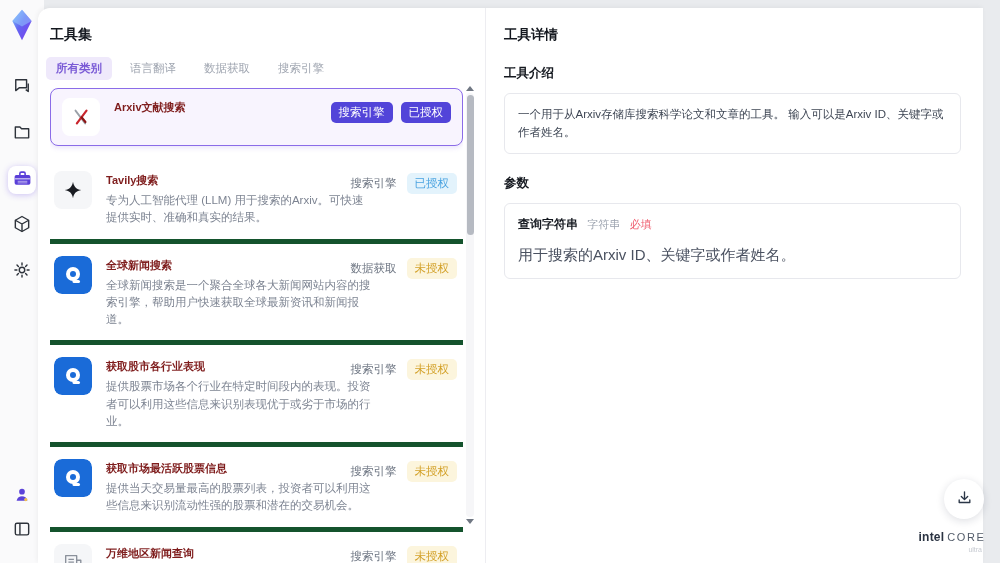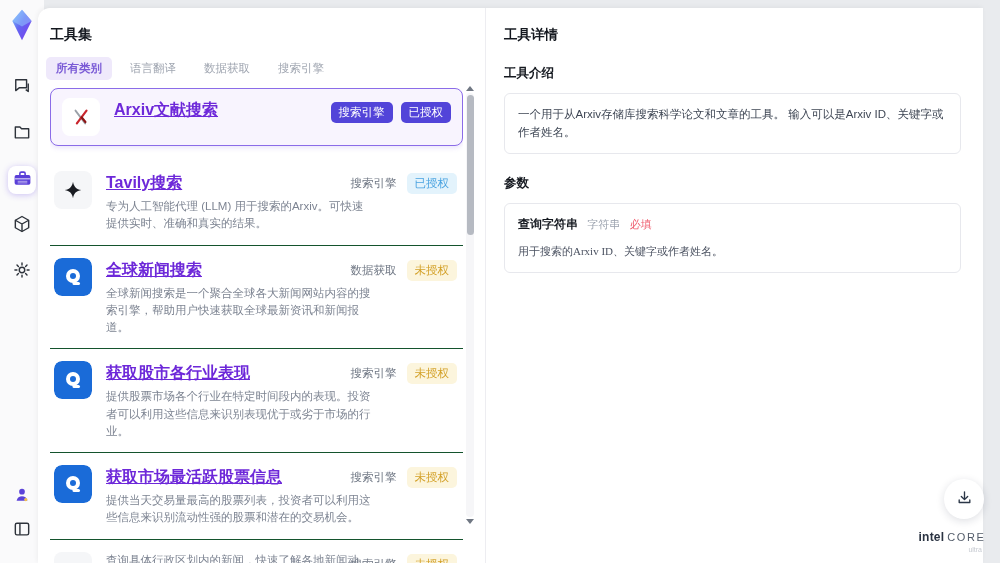--- a/index.html
+++ b/index.html
@@ -20,29 +20,29 @@
   
   .card{position:absolute;left:38px;top:8px;width:945px;height:555px;background:#fff;
     border-radius:12px 0 0 0;box-shadow:-1px -1px 5px rgba(0,0,0,.05);}
   
   .tools-pane{position:absolute;left:0;top:0;width:447px;height:100%;}
   .pane-title{margin:18px 0 0 12px;font-size:14px;font-weight:700;color:#14181f;}
   .tabs{display:flex;gap:8px;margin:13px 0 10px 8px;}
   .tab{font-size:11.5px;color:#a0a6b1;padding:4px 10px;border-radius:5px;cursor:pointer;white-space:nowrap;}
   .tab.active{background:#efe9fb;color:#7b5bd6;font-weight:700;}
   .tool-list{position:absolute;top:80px;left:12px;width:413px;bottom:0;overflow:hidden;}
-  .tool-row{position:relative;display:flex;gap:14px;padding:12px 4px;border-bottom:1px solid #14532d;cursor:pointer;background:#fff;}
+  .tool-row{position:relative;display:flex;gap:14px;padding:12px 4px;border-bottom:5px solid #14532d;cursor:pointer;background:#fff;}
   .tool-row.selected{border:1.5px solid #8b6ce8;background:#f8f4fe;border-radius:8px;
     padding:9px 11px;margin-bottom:13px;box-shadow:0 2px 5px rgba(115,76,230,.15);}
   .tool-icon{width:38px;height:38px;border-radius:8px;background:#f5f6f8;flex:none;
     display:flex;align-items:center;justify-content:center;overflow:hidden;}
   .tool-row.selected .tool-icon{background:#fff;}
   .tool-icon.full{background:transparent;}
   .tool-body{width:268px;}
-  .tool-name{font-size:16px;font-weight:700;color:#6d28d9;margin:2px 0 4px;text-decoration:underline;}
+  .tool-name{font-size:11px;font-weight:700;color:#7f1d1d;margin:2px 0 4px;}
   .tool-desc{font-size:11.5px;line-height:1.5;color:#7d8492;}
   .tool-badges{position:absolute;right:6px;top:14px;display:flex;gap:10px;align-items:center;}
   .tool-row.selected .tool-badges{right:11px;top:13px;gap:8px;}
   .badge{font-size:11.5px;white-space:nowrap;}
   .badge.plain{color:#6e7683;}
   .badge.chip-solid{background:#5244d9;color:#fff;padding:3px 8px;border-radius:5px;}
   .badge.chip-auth{background:#e3f3fc;color:#4aa3e0;padding:3px 8px;border-radius:5px;}
   .badge.chip-unauth{background:#fcf5dd;color:#d3a129;padding:3px 8px;border-radius:5px;}
   
   .vscroll{position:absolute;top:78px;left:427px;width:10px;height:438px;display:flex;flex-direction:column;align-items:center;}
@@ -55,21 +55,21 @@
   .details-pane{position:absolute;left:447px;top:0;right:0;bottom:0;border-left:1px solid #ededf1;
     padding:18px 22px 0 18px;box-sizing:border-box;}
   .d-title{font-size:13.5px;font-weight:700;color:#14181f;margin:0;}
   .d-sub{font-size:12.5px;font-weight:700;color:#14181f;margin:21px 0 11px;}
   .info-box{border:1px solid #e7e8ed;border-radius:6px;padding:11px 13px;font-size:11.5px;
     color:#3e4654;line-height:1.6;background:#fff;}
   .param-head{font-size:12px;}
   .p-name{font-weight:700;color:#14181f;font-size:12px;}
   .p-type{color:#9aa1ad;font-size:11px;margin-left:6px;margin-top:16px;}
   .p-req{color:#ef6071;font-size:11px;margin-left:6px;}
-  .p-desc{margin-top:9px;color:#4a5160;font-size:11px;font-family:Liberation Serif, serif;}
+  .p-desc{margin-top:9px;color:#4a5160;font-size:15px;}
   
   .fab{position:absolute;right:16px;bottom:44px;width:40px;height:40px;border-radius:50%;background:#fff;
     box-shadow:0 2px 8px rgba(20,30,60,.14);display:flex;align-items:center;justify-content:center;cursor:pointer;}
   .brand{position:absolute;right:10px;bottom:9px;width:76px;text-align:center;color:#2a3342;line-height:1.2;}
   .b-intel{font-weight:700;font-size:12px;letter-spacing:.2px;}
   .b-core{font-size:11px;margin-left:3px;letter-spacing:1.6px;color:#525b69;text-transform:uppercase;font-weight:400;}
   .b-ultra{font-size:7px;color:#c6cad1;text-align:right;padding-right:8px;}
 </style>
 </head>
 <body>
@@ -249,20 +249,21 @@
         </div>
         <div class="tool-row">
           <div class="tool-icon">
             <svg width="22" height="22" viewBox="0 0 24 24" fill="none" stroke="#8b919b" stroke-width="1.5" stroke-linejoin="round">
               <rect x="4" y="4" width="12" height="16"></rect>
               <path d="M16 9h4.5v11H16"></path>
               <path d="M7 8h6M7 11h6M7 14h6M7 17h4"></path>
             </svg>
           </div>
           <div class="tool-body">
+            <div class="tool-name">万维地区新闻查询</div>
             <div class="tool-desc">查询具体行政区划内的新闻，快速了解各地新闻动</div>
           </div>
           <div class="tool-badges">
             <span class="badge plain">搜索引擎</span>
             <span class="badge chip-unauth">未授权</span>
           </div>
         </div>
       </div>
     <div class="vscroll">
       <div class="arr up"></div>

